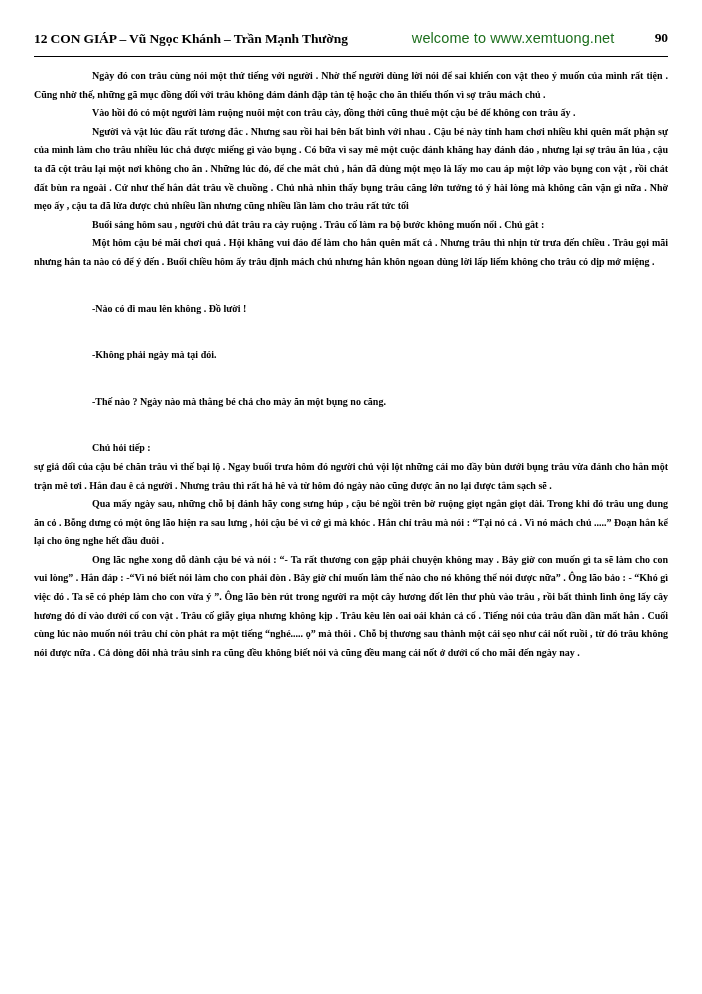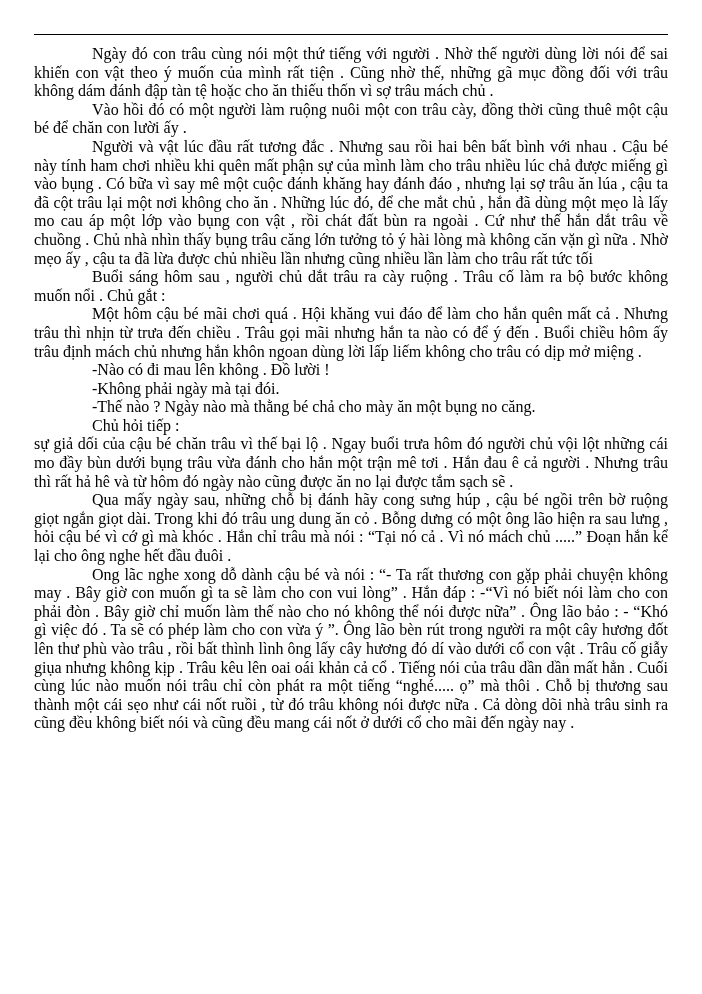--- a/index.html
+++ b/index.html
@@ -54,47 +54,54 @@
     font-weight: bold;
     font-size: 13.5px;
   }
   .rule {
     border: none;
     border-top: 1px solid #000;
     margin: 4px 0 10px 0;
     width: 100%;
   }
   .body-text {
-    font-size: 16px;
+    font-size: 10px;
     line-height: 18.6px;
     text-align: justify;
     text-justify: inter-word;
+    font-weight: bold;
   }
   .body-text p {
     margin: 0;
     text-indent: 58px;
   }
   .body-text p.dialog {
     text-indent: 58px;
+    margin-top: 28px;
   }
   .body-text p.cont {
     text-indent: 0;
   }
 </style>
 </head>
 <body>
 
 <div class="page">
 
+  <div class="header">
+    <span class="header-title">12 CON GIÁP – Vũ Ngọc Khánh – Trần Mạnh Thường</span>
+    <span class="header-watermark">welcome to www.xemtuong.net</span>
+    <span class="header-page">90</span>
+  </div>
 
   <hr class="rule">
 
   <div class="body-text">
     <p>Ngày đó con trâu cùng nói một thứ tiếng với người . Nhờ thế người dùng lời nói để sai khiến con vật theo ý muốn của mình rất tiện . Cũng nhờ thế, những gã mục đồng đối với trâu không dám đánh đập tàn tệ hoặc cho ăn thiếu thốn vì sợ trâu mách chủ .</p>
-    <p>Vào hồi đó có một người làm ruộng nuôi một con trâu cày, đồng thời cũng thuê một cậu bé để chăn con lười ấy .</p>
+    <p>Vào hồi đó có một người làm ruộng nuôi một con trâu cày, đồng thời cũng thuê một cậu bé để không con trâu ấy .</p>
     <p>Người và vật lúc đầu rất tương đắc . Nhưng sau rồi hai bên bất bình với nhau . Cậu bé này tính ham chơi nhiều khi quên mất phận sự của mình làm cho trâu nhiều lúc chả được miếng gì vào bụng . Có bữa vì say mê một cuộc đánh khăng hay đánh đáo , nhưng lại sợ trâu ăn lúa , cậu ta đã cột trâu lại một nơi không cho ăn . Những lúc đó, để che mắt chủ , hắn đã dùng một mẹo là lấy mo cau áp một lớp vào bụng con vật , rồi chát đất bùn ra ngoài . Cứ như thế hắn dắt trâu về chuồng . Chủ nhà nhìn thấy bụng trâu căng lớn tưởng tỏ ý hài lòng mà không căn vặn gì nữa . Nhờ mẹo ấy , cậu ta đã lừa được chủ nhiều lần nhưng cũng nhiều lần làm cho trâu rất tức tối</p>
     <p>Buổi sáng hôm sau , người chủ dắt trâu ra cày ruộng . Trâu cố làm ra bộ bước không muốn nổi . Chủ gắt :</p>
     <p>Một hôm cậu bé mãi chơi quá . Hội khăng vui đáo để làm cho hắn quên mất cả . Nhưng trâu thì nhịn từ trưa đến chiều . Trâu gọi mãi nhưng hắn ta nào có để ý đến . Buổi chiều hôm ấy trâu định mách chủ nhưng hắn khôn ngoan dùng lời lấp liếm không cho trâu có dịp mở miệng .</p>
     <p class="dialog">-Nào có đi mau lên không . Đồ lười !</p>
     <p class="dialog">-Không phải ngày mà tại đói.</p>
     <p class="dialog">-Thế nào ? Ngày nào mà thằng bé chả cho mày ăn một bụng no căng.</p>
     <p class="dialog">Chủ hỏi tiếp :</p>
     <p class="cont">sự giả dối của cậu bé chăn trâu vì thế bại lộ . Ngay buổi trưa hôm đó người chủ vội lột những cái mo đầy bùn dưới bụng trâu vừa đánh cho hắn một trận mê tơi . Hắn đau ê cả người . Nhưng trâu thì rất hả hê và từ hôm đó ngày nào cũng được ăn no lại được tắm sạch sẽ .</p>
     <p>Qua mấy ngày sau, những chỗ bị đánh hãy cong sưng húp , cậu bé ngồi trên bờ ruộng giọt ngắn giọt dài. Trong khi đó trâu ung dung ăn cỏ . Bỗng dưng có một ông lão hiện ra sau lưng , hỏi cậu bé vì cớ gì mà khóc . Hắn chỉ trâu mà nói : “Tại nó cả . Vì nó mách chủ .....” Đoạn hắn kể lại cho ông nghe hết đầu đuôi .</p>
     <p>Ong lãc nghe xong dỗ dành cậu bé và nói : “- Ta rất thương con gặp phải chuyện không may . Bây giờ con muốn gì ta sẽ làm cho con vui lòng” . Hắn đáp : -“Vì nó biết nói làm cho con phải đòn . Bây giờ chỉ muốn làm thế nào cho nó không thể nói được nữa” . Ông lão bảo : - “Khó gì việc đó . Ta sẽ có phép làm cho con vừa ý ”. Ông lão bèn rút trong người ra một cây hương đốt lên thư phù vào trâu , rồi bất thình lình ông lấy cây hương đó dí vào dưới cổ con vật . Trâu cố giẫy giụa nhưng không kịp . Trâu  kêu lên oai oái khản cả cổ . Tiếng nói của trâu dần dần mất hẳn . Cuối cùng lúc nào muốn nói trâu chỉ còn phát ra một tiếng “nghé..... ọ” mà thôi . Chỗ bị thương sau thành một cái sẹo như cái nốt ruồi , từ đó trâu không nói được nữa . Cả dòng dõi nhà trâu sinh ra cũng đều không biết nói và cũng đều mang cái nốt ở  dưới cổ cho mãi đến ngày nay .</p>

